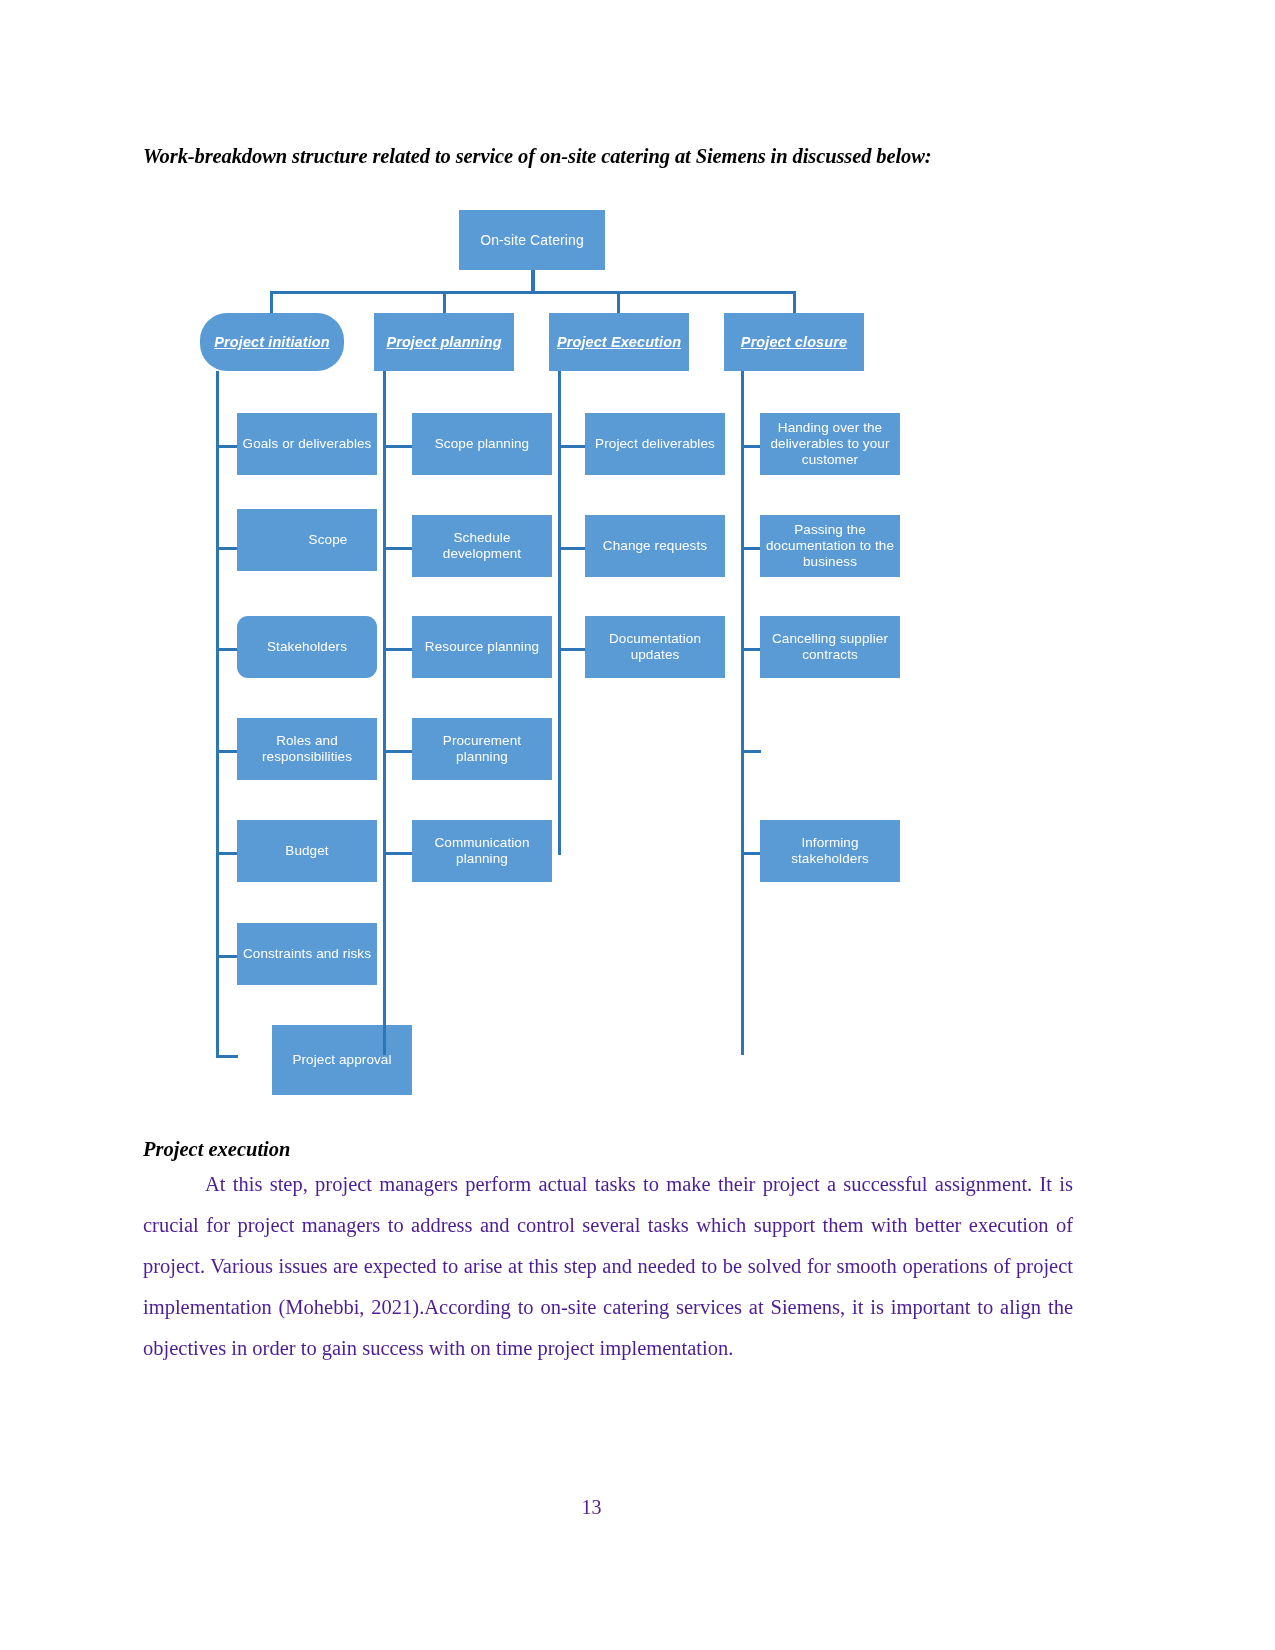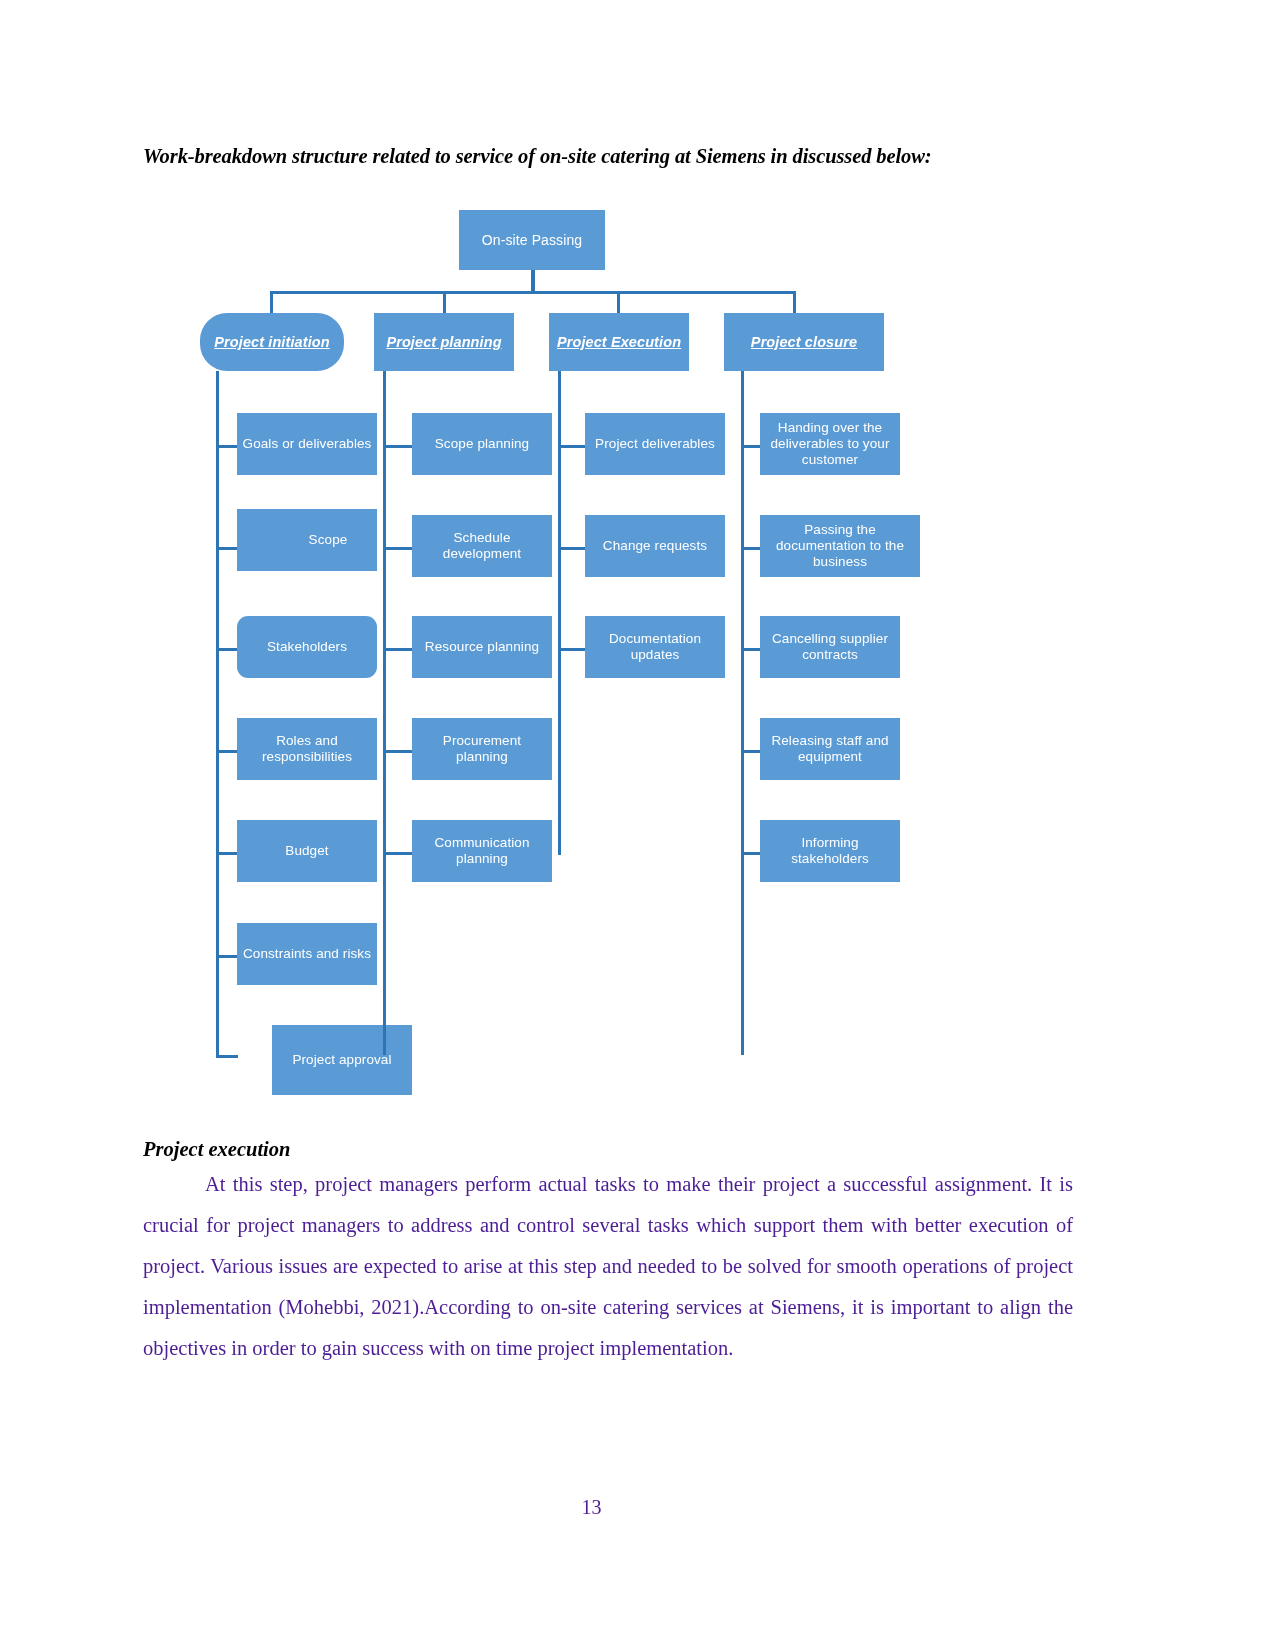--- a/index.html
+++ b/index.html
@@ -112,35 +112,35 @@
 </style>
 </head>
 <body>
 
 <div class="page">
 
   <div class="doc-heading">Work-breakdown structure related to service of on-site catering at Siemens in discussed below:</div>
 
   <div class="wbs">
 
-    <div class="node root" style="left:319px; top:15px; width:146px; height:60px;">On-site Passing</div>
+    <div class="node root" style="left:319px; top:15px; width:146px; height:60px;">On-site Catering</div>
 
     <div class="conn thick-v" style="left:391px; top:75px; width:4px; height:21px;"></div>
 
     <div class="conn thick-h" style="left:130px; top:96px; width:525px; height:3px;"></div>
 
     <div class="conn thick-v" style="left:130px; top:96px; height:28px;"></div>
     <div class="conn thick-v" style="left:303px; top:96px; height:28px;"></div>
     <div class="conn thick-v" style="left:477px; top:96px; height:28px;"></div>
     <div class="conn thick-v" style="left:653px; top:96px; height:28px;"></div>
 
     <div class="node phase" style="left:60px; top:118px; width:144px; height:58px;border-radius:27px;">Project initiation</div>
     <div class="node phase" style="left:234px; top:118px; width:140px; height:58px;">Project planning</div>
     <div class="node phase" style="left:409px; top:118px; width:140px; height:58px;">Project Execution</div>
-    <div class="node phase" style="left:584px; top:118px; width:160px; height:58px;">Project closure</div>
+    <div class="node phase" style="left:584px; top:118px; width:140px; height:58px;">Project closure</div>
 
     <div class="conn thick-v" style="left:76px; top:176px; height:684px;"></div>
 
     <div class="conn h" style="left:76px; top:250px; width:22px; height:3px;"></div>
     <div class="node" style="left:97px; top:218px; width:140px; height:62px;">Goals or deliverables</div>
 
     <div class="conn h" style="left:76px; top:352px; width:22px; height:3px;"></div>
     <div class="node" style="left:97px; top:314px; width:140px; height:62px;padding-left:46px;">Scope</div>
 
     <div class="conn h" style="left:76px; top:453px; width:22px; height:3px;"></div>
@@ -185,27 +185,26 @@
 
     <div class="conn h" style="left:418px; top:453px; width:28px; height:3px;"></div>
     <div class="node" style="left:445px; top:421px; width:140px; height:62px;">Documentation updates</div>
 
     <div class="conn thick-v" style="left:601px; top:176px; height:684px;"></div>
 
     <div class="conn h" style="left:601px; top:250px; width:20px; height:3px;"></div>
     <div class="node" style="left:620px; top:218px; width:140px; height:62px;">Handing over the deliverables to your customer</div>
 
     <div class="conn h" style="left:601px; top:352px; width:20px; height:3px;"></div>
-    <div class="node" style="left:620px; top:320px; width:160px; height:62px;">Passing the documentation to the business</div>
+    <div class="node" style="left:620px; top:320px; width:140px; height:62px;">Passing the documentation to the business</div>
 
     <div class="conn h" style="left:601px; top:453px; width:20px; height:3px;"></div>
     <div class="node" style="left:620px; top:421px; width:140px; height:62px;">Cancelling supplier contracts</div>
 
     <div class="conn h" style="left:601px; top:555px; width:20px; height:3px;"></div>
-    <div class="node" style="left:620px; top:523px; width:140px; height:62px;">Releasing staff and equipment</div>
 
     <div class="conn h" style="left:601px; top:657px; width:20px; height:3px;"></div>
     <div class="node" style="left:620px; top:625px; width:140px; height:62px;">Informing stakeholders</div>
 
   </div>
 
   <div class="sec-title">Project execution</div>
 
   <div class="body-par">At this step, project managers perform actual tasks to make their project a successful assignment. It is crucial for project managers to address and control several tasks which support them with better execution of project. Various issues are expected to arise at this step and needed to be solved for smooth operations of project implementation (Mohebbi, 2021).According to on-site catering services at Siemens, it is important to align the objectives in order to gain success with on time project implementation.</div>
 

